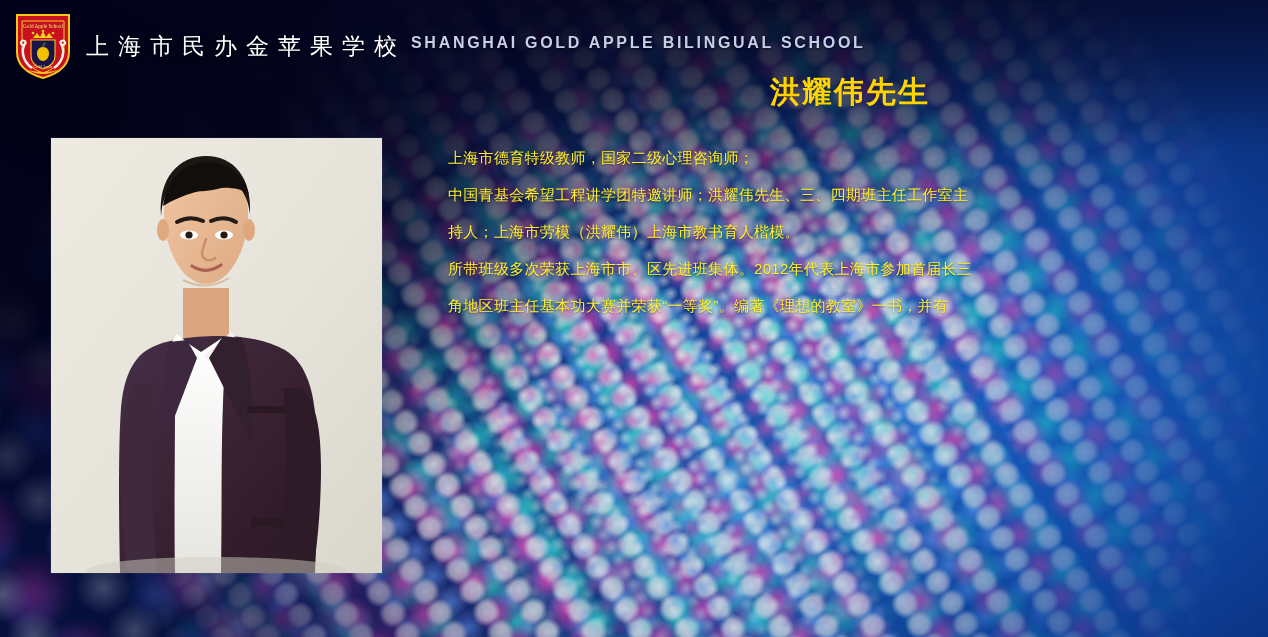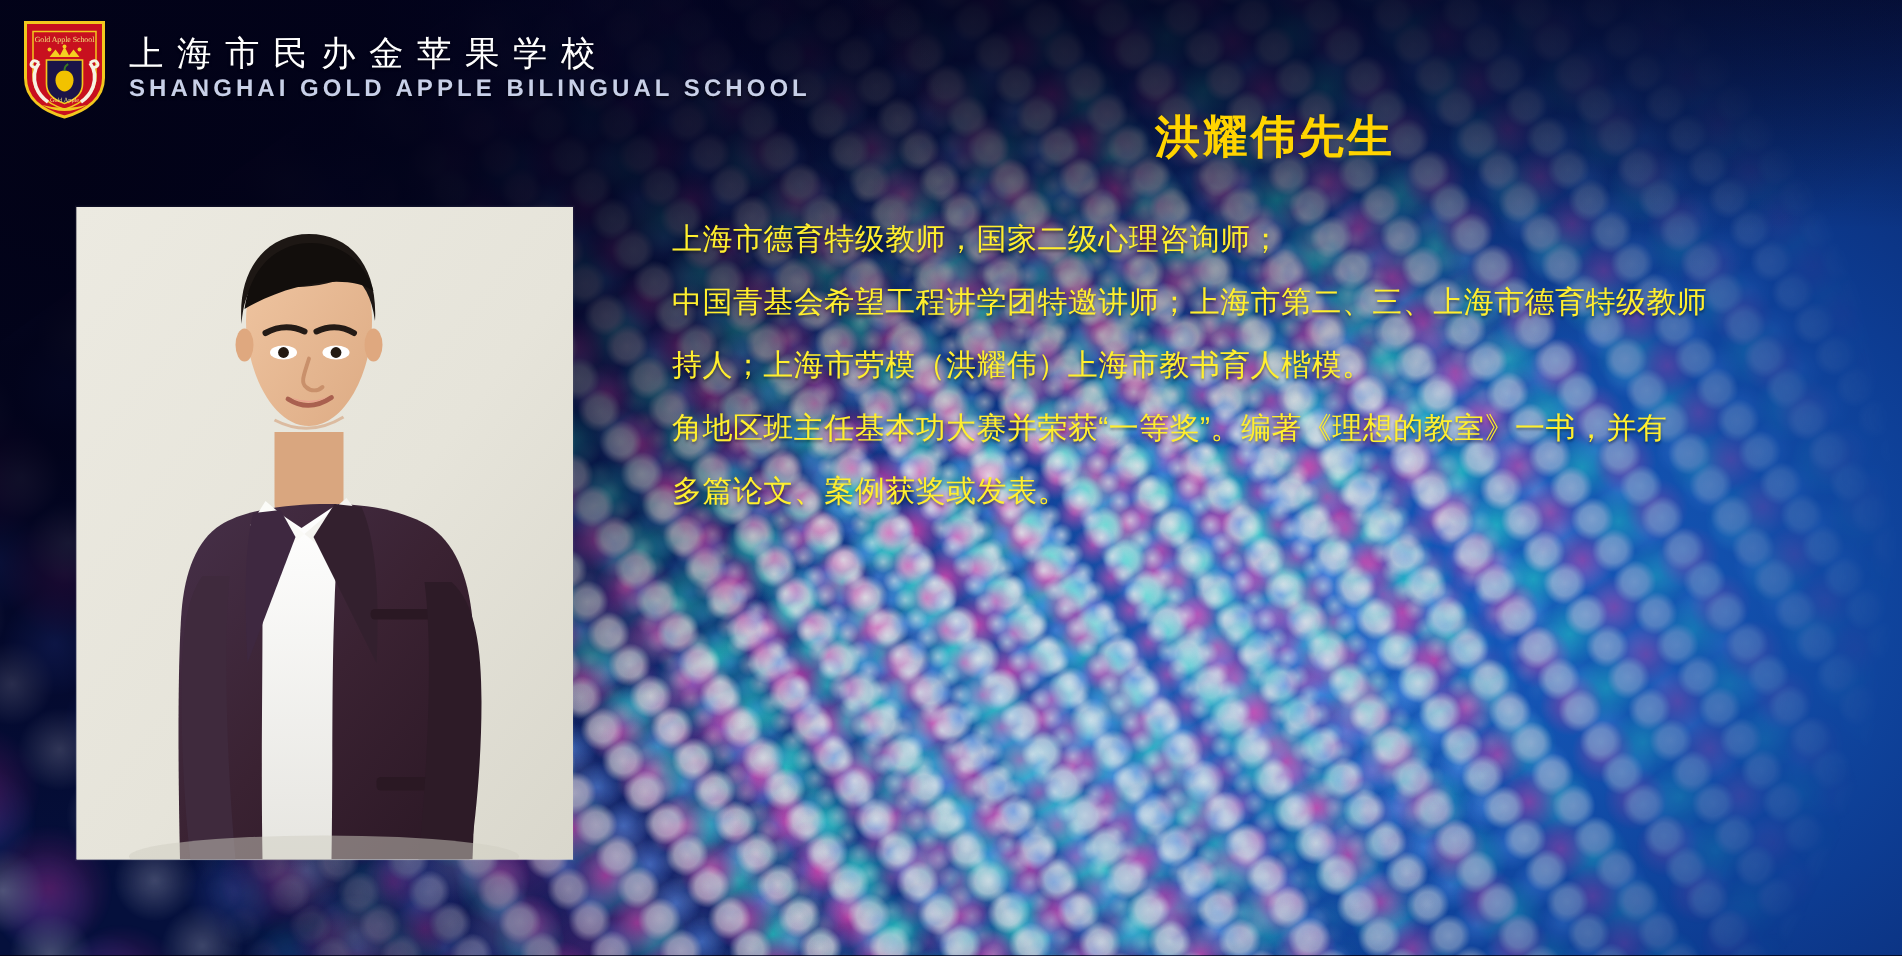--- a/index.html
+++ b/index.html
@@ -94,21 +94,21 @@
   .brand {
     position: absolute;
     left: 14px;
     top: 12px;
     display: flex;
     align-items: center;
     gap: 14px;
     z-index: 6;
   }
   .crest { width: 58px; height: 68px; display: block; }
-  .brand-text { display: flex; flex-direction: column; gap: 5px; }
+  .brand-text { display: flex; flex-direction: row; gap: 5px; }
   .brand-cn {
     color: #ffffff;
     font-size: 23px;
     letter-spacing: 9px;
     font-weight: 400;
     line-height: 1;
     white-space: nowrap;
     text-shadow: 0 1px 2px rgba(0,0,0,0.6);
   }
   .brand-en {
@@ -159,21 +159,21 @@
   .bio {
     position: absolute;
     left: 448px;
     top: 150px;
     width: 810px;
     z-index: 6;
   }
   .bio p {
     margin: 0 0 22px 0;
     color: #ffef2e;
-    font-size: 20px;
+    font-size: 15px;
     line-height: 1;
     letter-spacing: 0.3px;
     white-space: nowrap;
     text-shadow: 0 1px 2px rgba(0,0,0,0.45);
   }
   .bio p:last-child { margin-bottom: 0; }
 </style>
 </head>
 <body>
 
@@ -279,19 +279,19 @@
       <path d="M132 142 q23 12 46 -2" stroke="#d39e78" stroke-width="2" fill="none" opacity="0.6"></path>
 
       <ellipse cx="165" cy="433" rx="130" ry="14" fill="#cfcdc2" opacity="0.5"></ellipse>
     </svg>
   </div>
 
   <div class="name-title">洪耀伟先生</div>
 
   <div class="bio">
     <p>上海市德育特级教师，国家二级心理咨询师；</p>
-    <p>中国青基会希望工程讲学团特邀讲师；上海市第二、三、上海市德育特级教师</p>
+    <p>中国青基会希望工程讲学团特邀讲师；洪耀伟先生、三、四期班主任工作室主</p>
     <p>持人；上海市劳模（洪耀伟）上海市教书育人楷模。</p>
+    <p>所带班级多次荣获上海市市、区先进班集体。2012年代表上海市参加首届长三</p>
     <p>角地区班主任基本功大赛并荣获“一等奖”。编著《理想的教室》一书，并有</p>
-    <p>多篇论文、案例获奖或发表。</p>
   </div>
 
 </div>
 
 </body></html>

